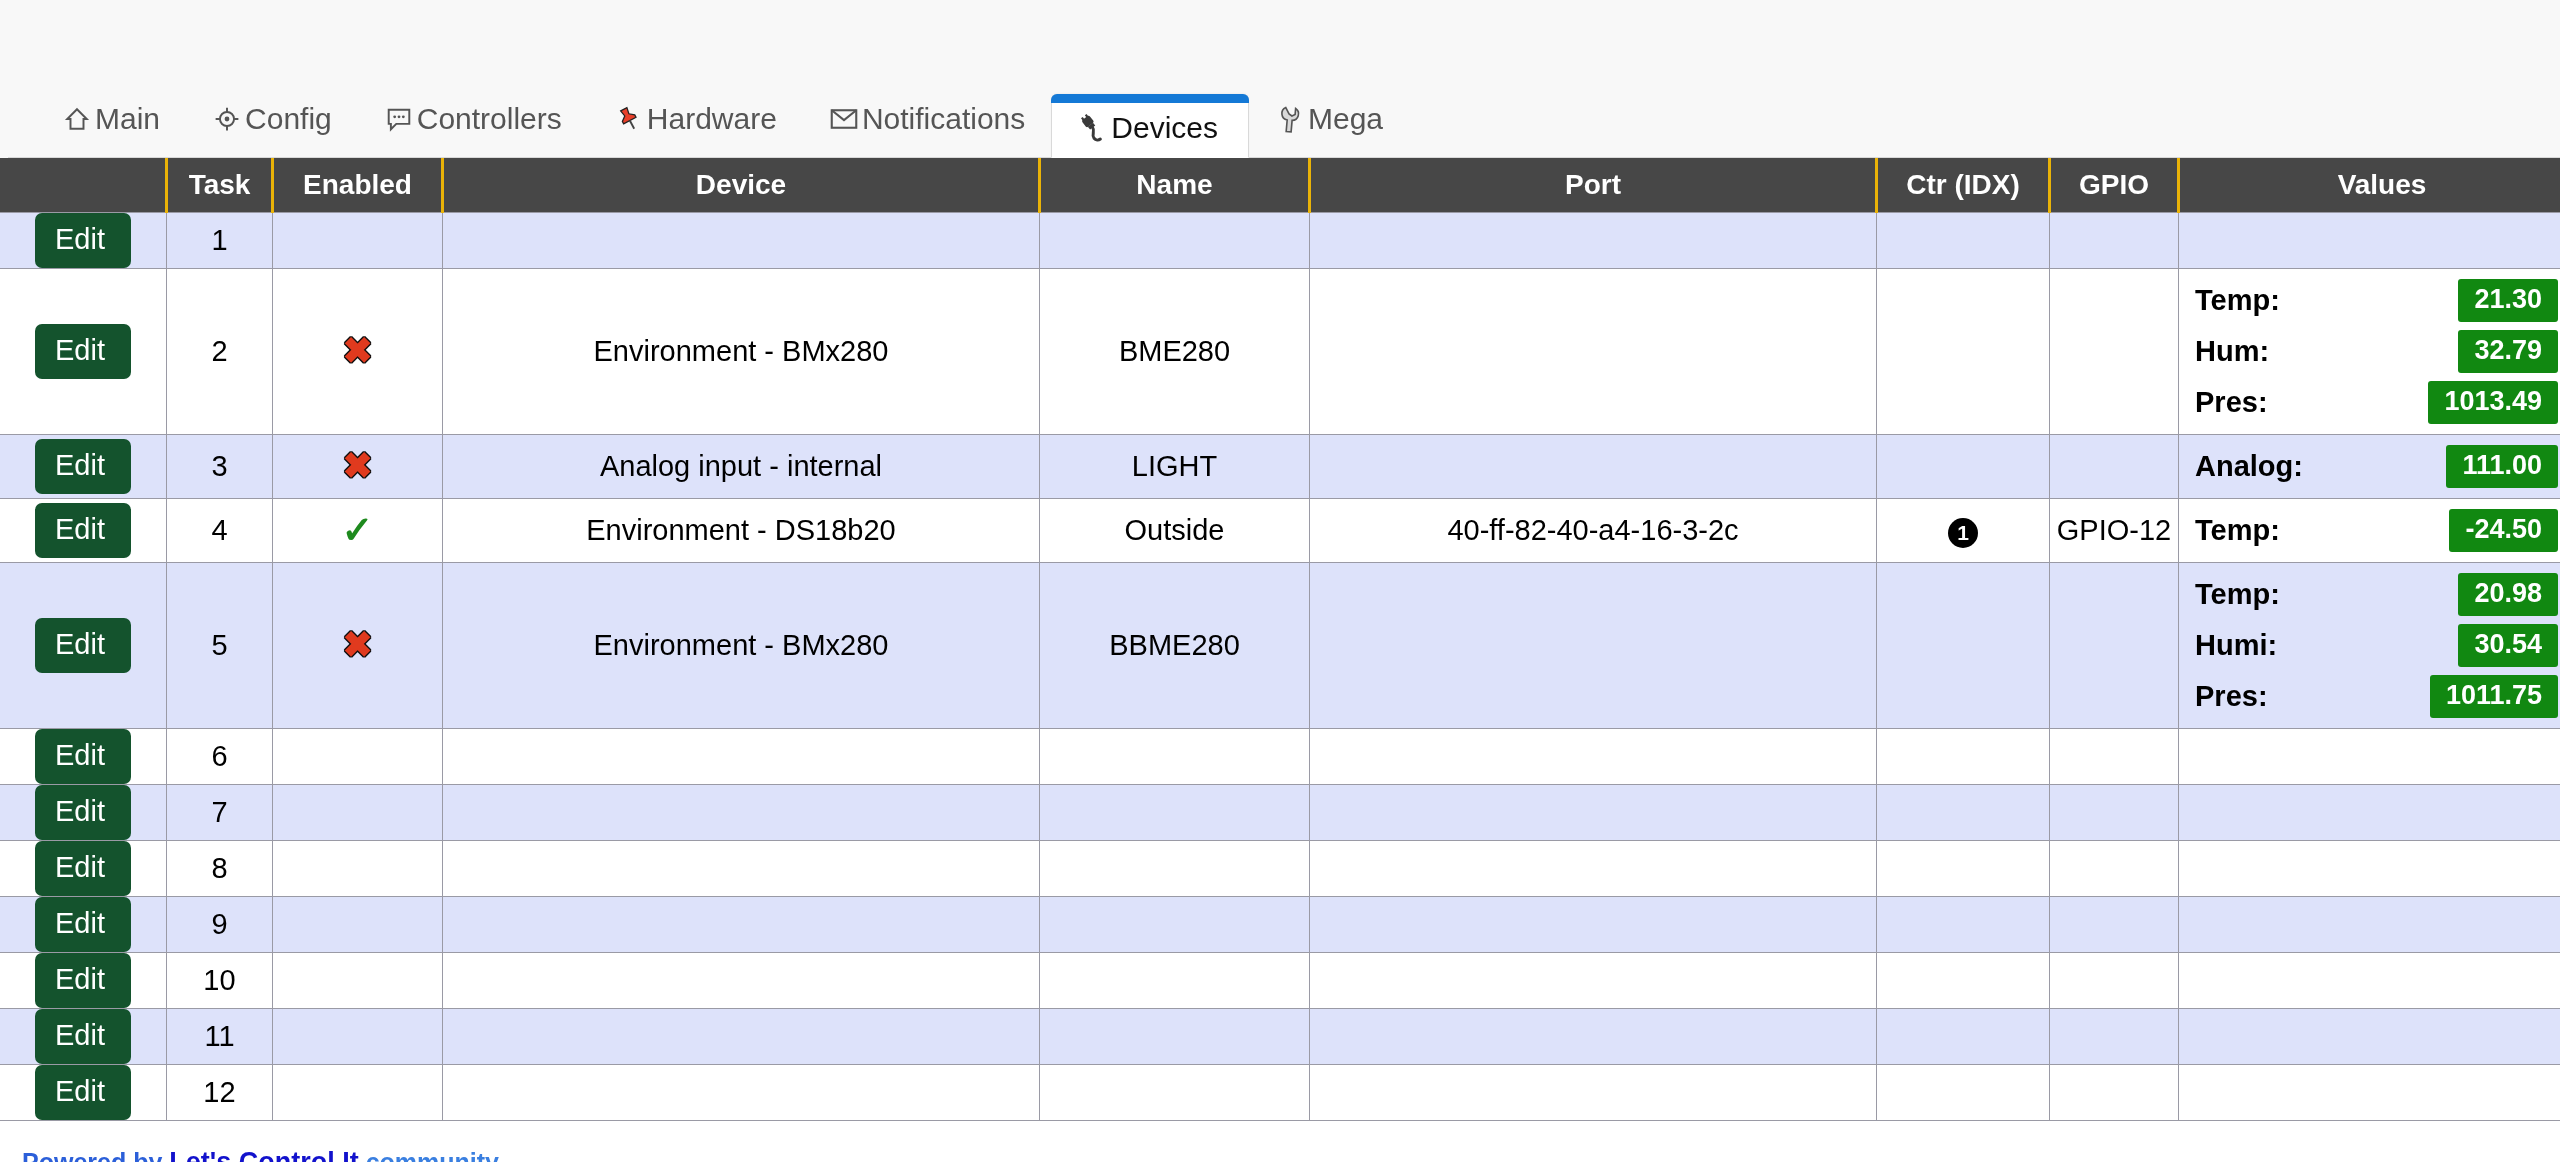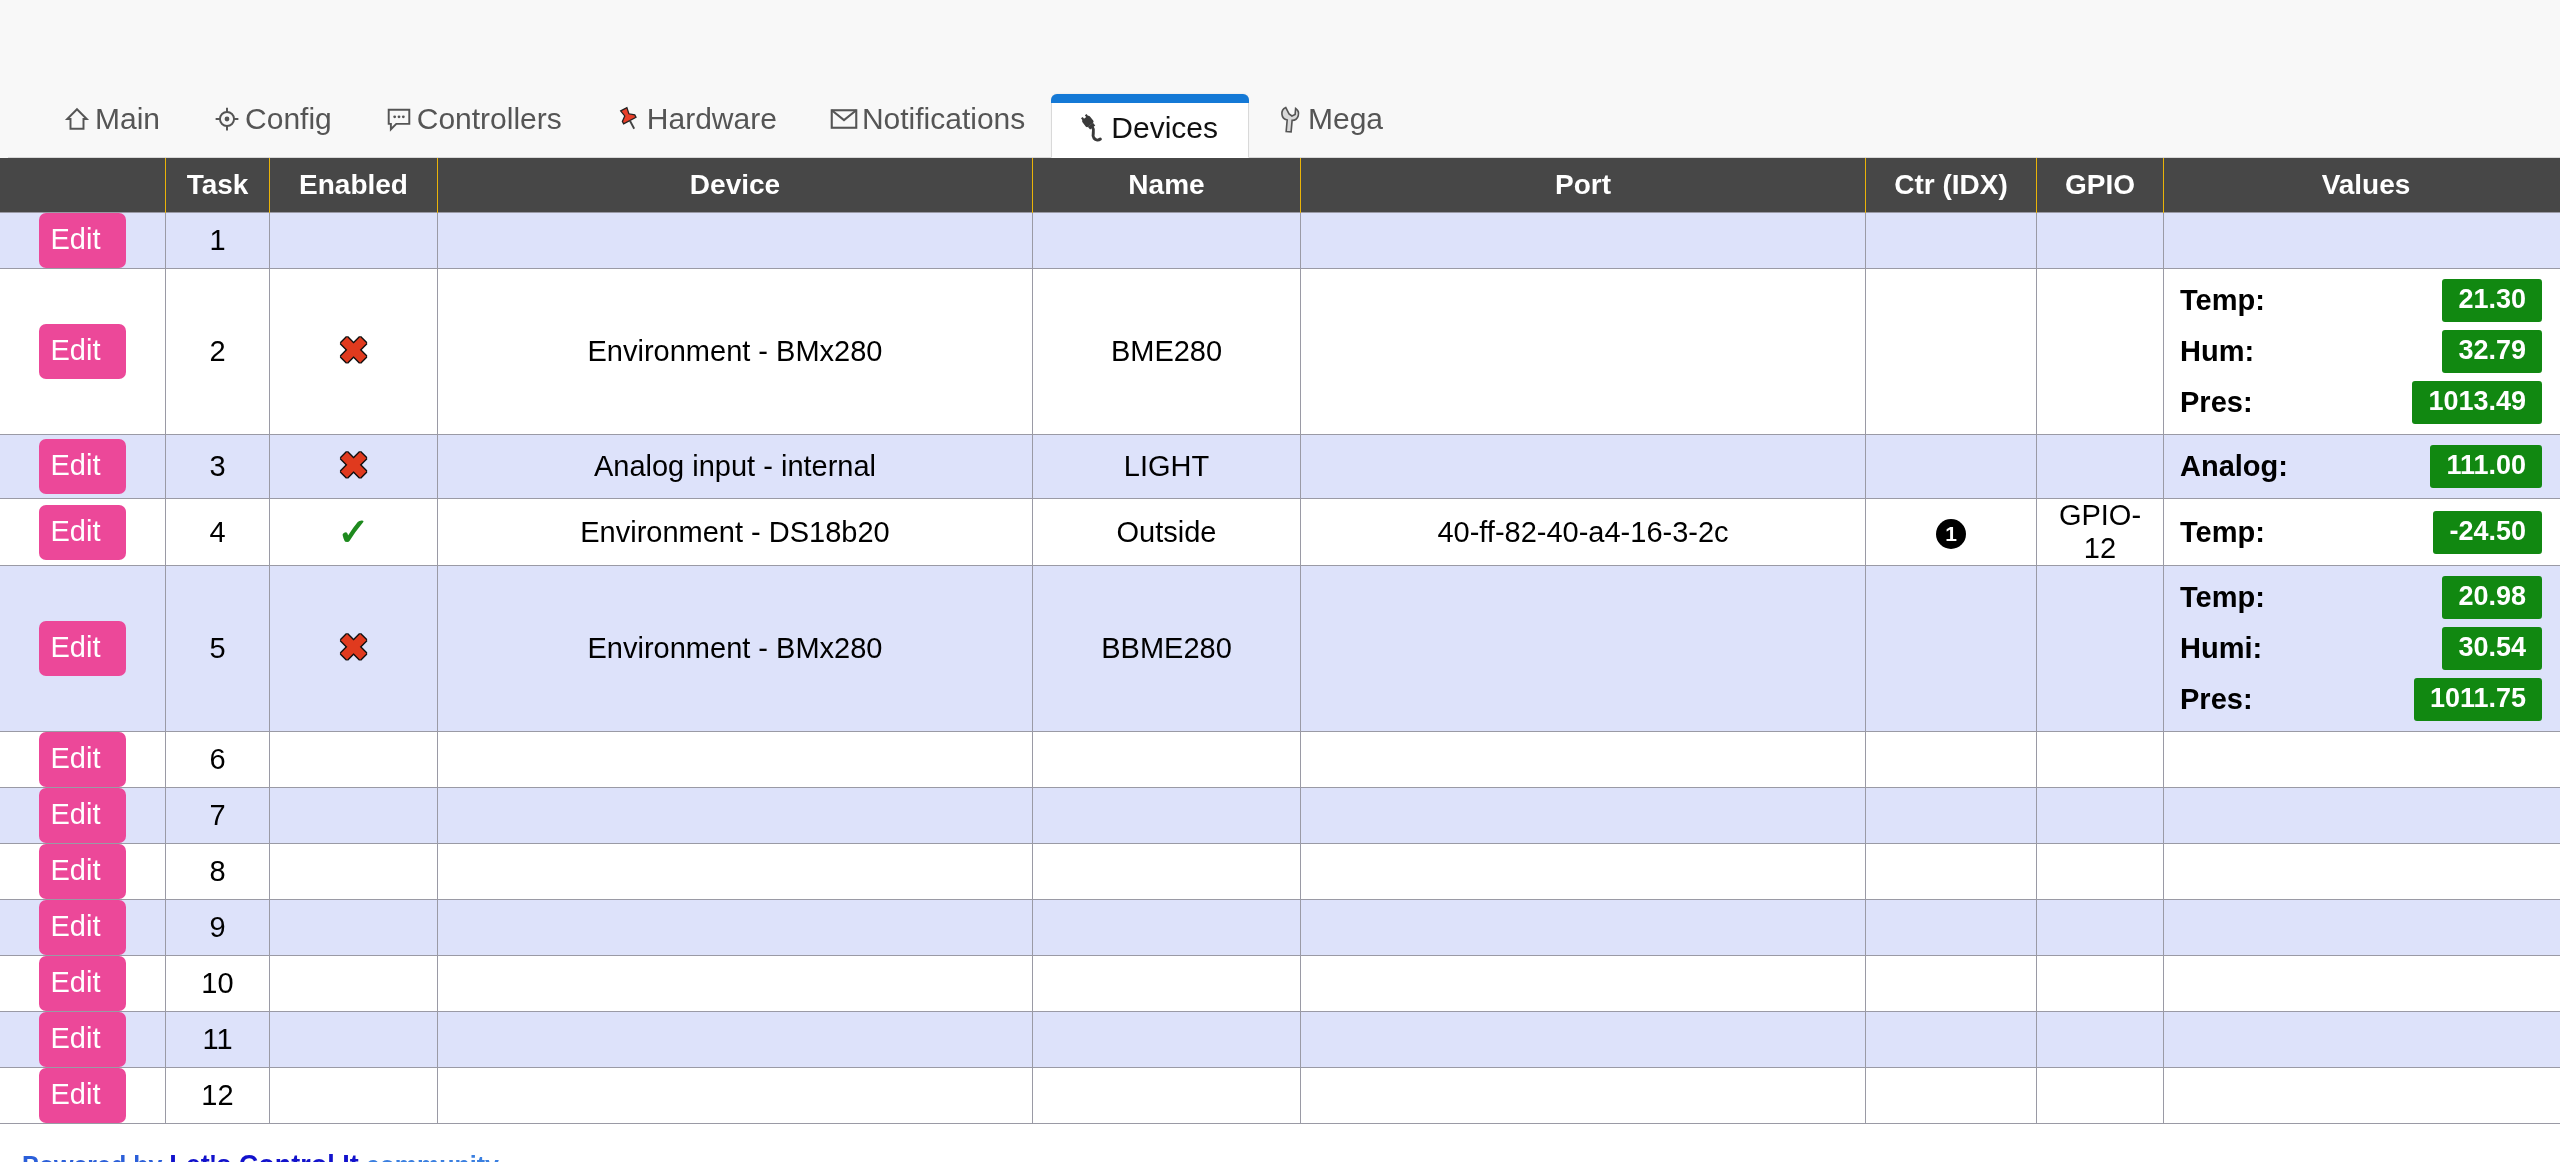--- a/index.html
+++ b/index.html
@@ -91,48 +91,48 @@
     table-layout: fixed;
     font-size: 27px;
   }
   #devices-table th {
     background: #474747;
     color: #ffffff;
     font-size: 28px;
     font-weight: bold;
     height: 54px;
     border-left: 1px solid #6d6d6d;
-    border-right: 1px solid #eab308;
+    border-right: 3px solid #eab308;
     text-align: center;
     padding: 0;
   }
   #devices-table th.col-edit { border-left: none; }
   #devices-table th.col-values { border-right: none; }
   #devices-table td {
     border: 1px solid #9a9aa5;
     text-align: center;
     color: #000000;
     padding: 0 6px;
     font-size: 29px;
     vertical-align: middle;
   }
   #devices-table td.col-edit-cell { border-left: none; padding: 0; }
   #devices-table td.col-values-cell { border-right: none; }
   tr.alt td { background: #dde2fa; }
   tr.plain td { background: #ffffff; }
 
   .edit-button {
     display: inline-block;
-    background: #ec4899;
+    background: #14532d;
     color: #ffffff;
     font-size: 29px;
     line-height: 1;
     border: none;
     border-radius: 7px;
-    padding: 12px 26px 14px 12px;
+    padding: 12px 26px 14px 20px;
     cursor: pointer;
     font-family: "Liberation Sans", sans-serif;
   }
 
   .mark-x {
     color: #e03a1e;
     font-size: 36px;
     font-weight: bold;
     text-shadow:
       1px 0 0 #111, -1px 0 0 #111, 0 1px 0 #111, 0 -1px 0 #111,

